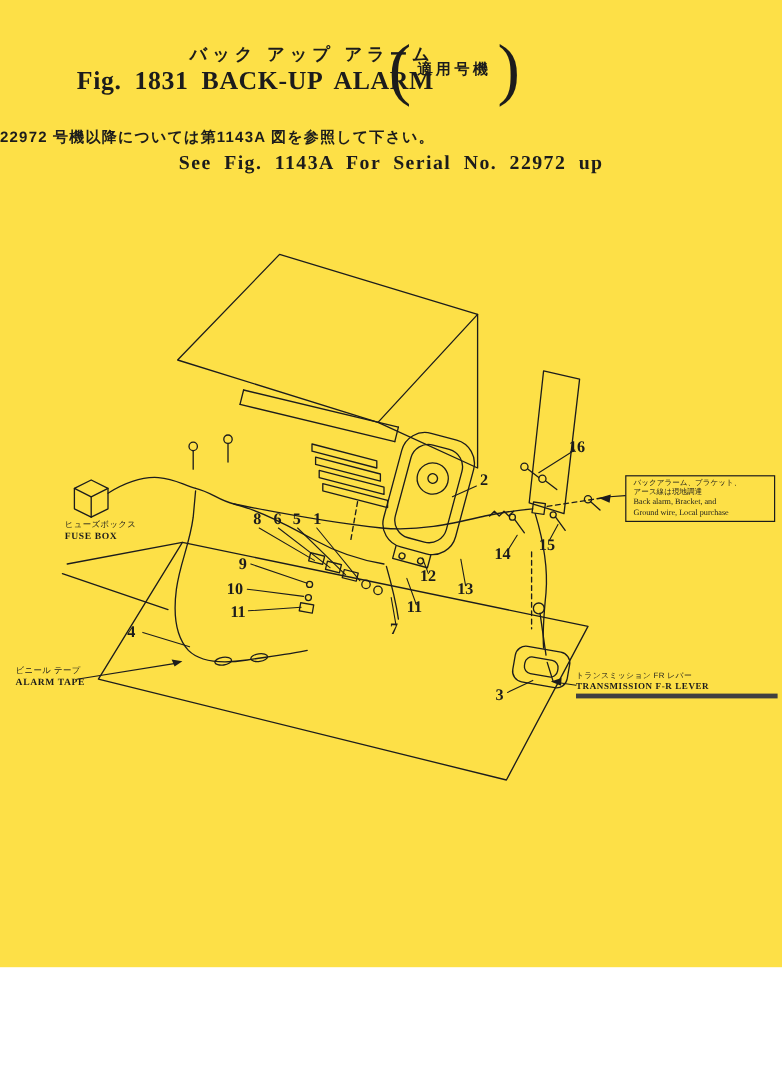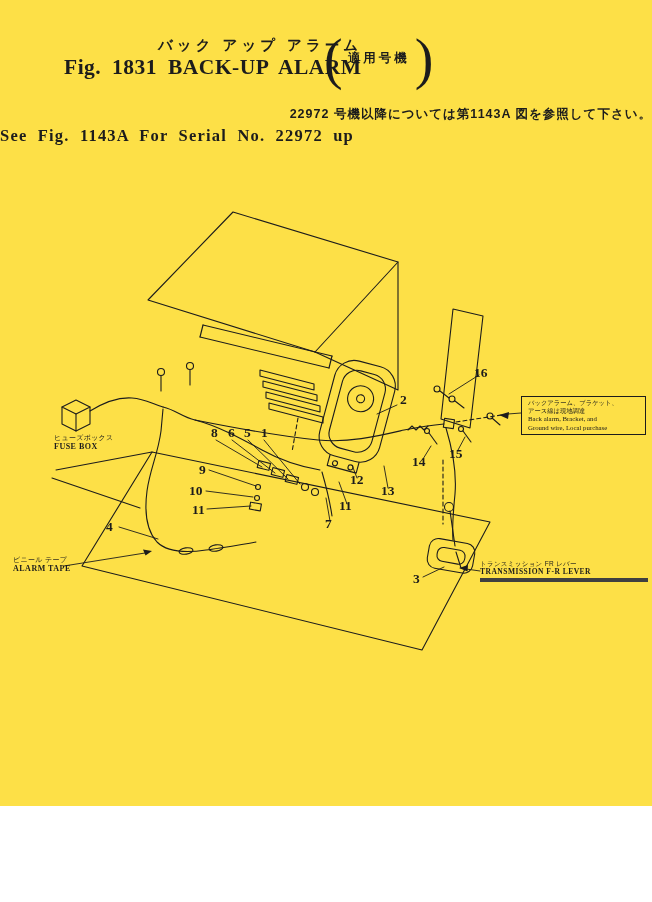--- a/index.html
+++ b/index.html
@@ -8,22 +8,22 @@
         font-family:"Liberation Serif",serif;color:#1c1c1c;overflow:hidden}
   .abs{position:absolute}
   .jp{font-family:"Liberation Sans",sans-serif}
   .title-jp{left:158px;top:36px;font-size:14.5px;font-weight:700;letter-spacing:4px;white-space:nowrap}
   .fig-title{left:64px;top:55px;font-size:21.5px;font-weight:700;letter-spacing:.5px;word-spacing:5px;white-space:nowrap}
   .serial-group{left:324px;top:28px;display:flex;align-items:center;gap:2px}
   .paren{font-size:56px;font-weight:300;line-height:60px;transform:scaleY(1.03)}
   .serial-col{display:flex;flex-direction:column;align-items:center;padding:0 3px}
   .serial-jp{font-size:12.5px;letter-spacing:3px;font-weight:600}
   .serial-en{font-size:17.5px;font-weight:700;letter-spacing:.4px;word-spacing:3px;white-space:nowrap}
-  .note-jp{left:0;right:0;top:106px;text-align:right;font-size:12.5px;font-weight:700;letter-spacing:1px}
-  .note-en{left:0;right:0;top:126px;font-size:16.5px;font-weight:700;letter-spacing:1.2px;word-spacing:5px}
+  .note-jp{left:0;right:0;top:106px;text-align:left;font-size:12.5px;font-weight:700;letter-spacing:1px}
+  .note-en{left:0;right:0;top:126px;text-align:center;font-size:16.5px;font-weight:700;letter-spacing:1.2px;word-spacing:5px}
   .small-label{font-size:7px;line-height:9px;letter-spacing:.3px}
   .small-label .en{font-size:8px;font-weight:700;letter-spacing:.5px;font-family:"Liberation Serif",serif}
   .fuse-label{left:54px;top:433px}
   .vinyl-label{left:13px;top:555px}
   .lever-label{left:480px;top:560px;width:168px;border-bottom:4px solid #404040;
                padding-bottom:2px;font-size:6.5px;line-height:8px}
   .lever-label .en{font-size:7.5px}
   .local-note{left:521px;top:396px;width:125px;border:1px solid #1c1c1c;
               padding:2px 3px 2px 6px;font-size:6.3px;line-height:8.2px}
   .local-note .en{font-size:6.8px;font-family:"Liberation Serif",serif}

